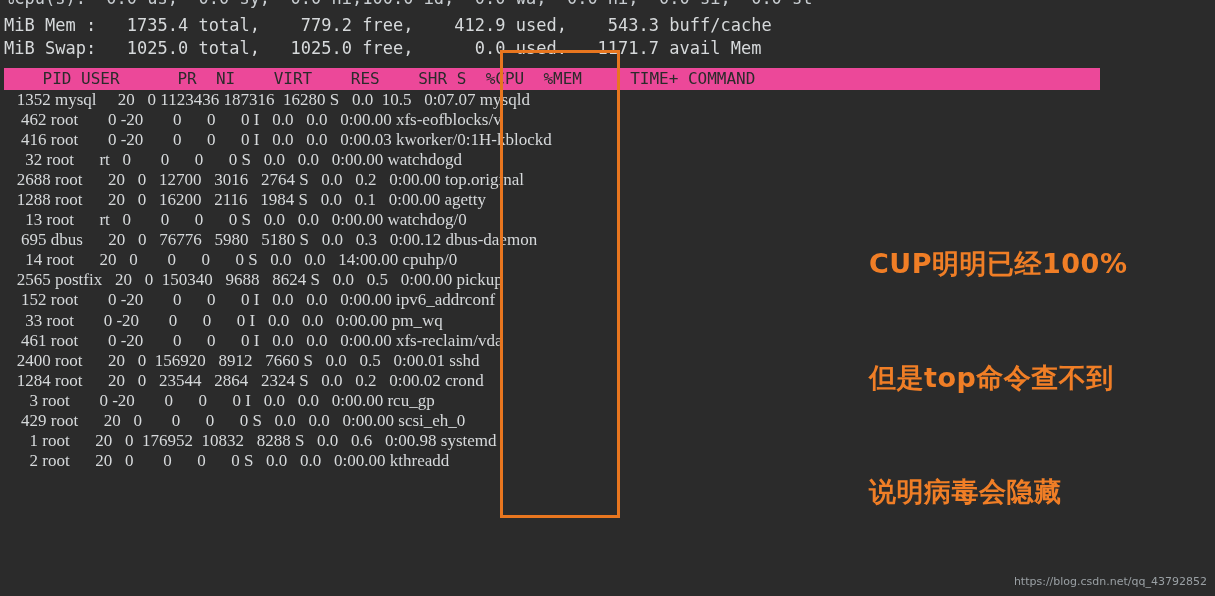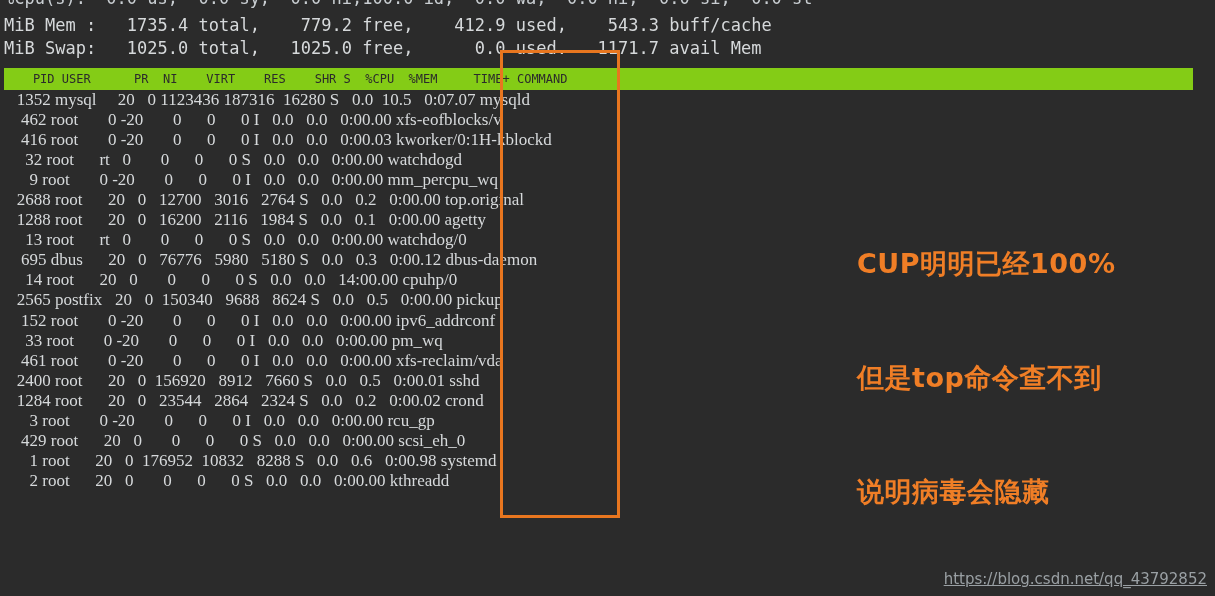--- a/index.html
+++ b/index.html
@@ -28,25 +28,25 @@
   }
   .clipped-line { top: -12px; color: #c9ced2; }
   .mem-line  { top: 15px; }
   .swap-line { top: 38px; }
 
   
   .table-header {
     position: absolute;
     left: 4px;
     top: 68px;
-    width: 1189px;
+    width: 1096px;
     height: 22px;
-    background: #84cc16;
+    background: #ec4899;
     color: #2b2b2b;
-    font-size: 12px;
+    font-size: 16px;
     line-height: 22px;
     white-space: pre;
     font-weight: normal;
   }
   .rows {
     position: absolute;
     left: 4px;
     top: 90px;
     width: 1205px;
   }
@@ -78,53 +78,51 @@
     left: 857px;
     top: 169px;
     color: #f07e26;
     font-family: "DejaVu Sans", "Liberation Sans", sans-serif;
     font-weight: bold;
     font-size: 27px;
     line-height: 38px;
     white-space: pre;
     letter-spacing: 0.5px;
   }
-  #annotation div { white-space: nowrap; }
+  #annotation div { white-space: nowrap; margin-left: 12px; }
 
   
   #watermark {
     position: absolute;
     right: 8px;
     bottom: 8px;
     color: #9aa0a4;
     font-family: "DejaVu Sans", "Liberation Sans", sans-serif;
-    font-size: 15px;
+    font-size: 11px;
     letter-spacing: 0px;
-    text-decoration: underline;
   }
 </style>
 </head>
 <body>
 
 <div id="screen">
 
   <div class="term-line clipped-line">%Cpu(s):  0.0 us,  0.0 sy,  0.0 ni,100.0 id,  0.0 wa,  0.0 hi,  0.0 si,  0.0 st</div>
 
   <div class="term-line mem-line">MiB Mem :   1735.4 total,    779.2 free,    412.9 used,    543.3 buff/cache</div>
 
   <div class="term-line swap-line">MiB Swap:   1025.0 total,   1025.0 free,      0.0 used.   1171.7 avail Mem</div>
 
   <div class="table-header">    PID USER      PR  NI    VIRT    RES    SHR S  %CPU  %MEM     TIME+ COMMAND</div>
 
   <div class="rows" id="rows-container">
       <div class="prow">   1352 mysql     20   0 1123436 187316  16280 S   0.0  10.5   0:07.07 mysqld</div>
       <div class="prow">    462 root       0 -20       0      0      0 I   0.0   0.0   0:00.00 xfs-eofblocks/v</div>
       <div class="prow">    416 root       0 -20       0      0      0 I   0.0   0.0   0:00.03 kworker/0:1H-kblockd</div>
       <div class="prow">     32 root      rt   0       0      0      0 S   0.0   0.0   0:00.00 watchdogd</div>
-      <div class="prow">      9 root       0 -20       0      0      0 I   0.0   0.0   0:00.00 mm_percpu_wq</div>
       <div class="prow">   2688 root      20   0   12700   3016   2764 S   0.0   0.2   0:00.00 top.original</div>
       <div class="prow">   1288 root      20   0   16200   2116   1984 S   0.0   0.1   0:00.00 agetty</div>
       <div class="prow">     13 root      rt   0       0      0      0 S   0.0   0.0   0:00.00 watchdog/0</div>
       <div class="prow">    695 dbus      20   0   76776   5980   5180 S   0.0   0.3   0:00.12 dbus-daemon</div>
       <div class="prow">     14 root      20   0       0      0      0 S   0.0   0.0   14:00.00 cpuhp/0</div>
       <div class="prow">   2565 postfix   20   0  150340   9688   8624 S   0.0   0.5   0:00.00 pickup</div>
       <div class="prow">    152 root       0 -20       0      0      0 I   0.0   0.0   0:00.00 ipv6_addrconf</div>
       <div class="prow">     33 root       0 -20       0      0      0 I   0.0   0.0   0:00.00 pm_wq</div>
       <div class="prow">    461 root       0 -20       0      0      0 I   0.0   0.0   0:00.00 xfs-reclaim/vda</div>
       <div class="prow">   2400 root      20   0  156920   8912   7660 S   0.0   0.5   0:00.01 sshd</div>

